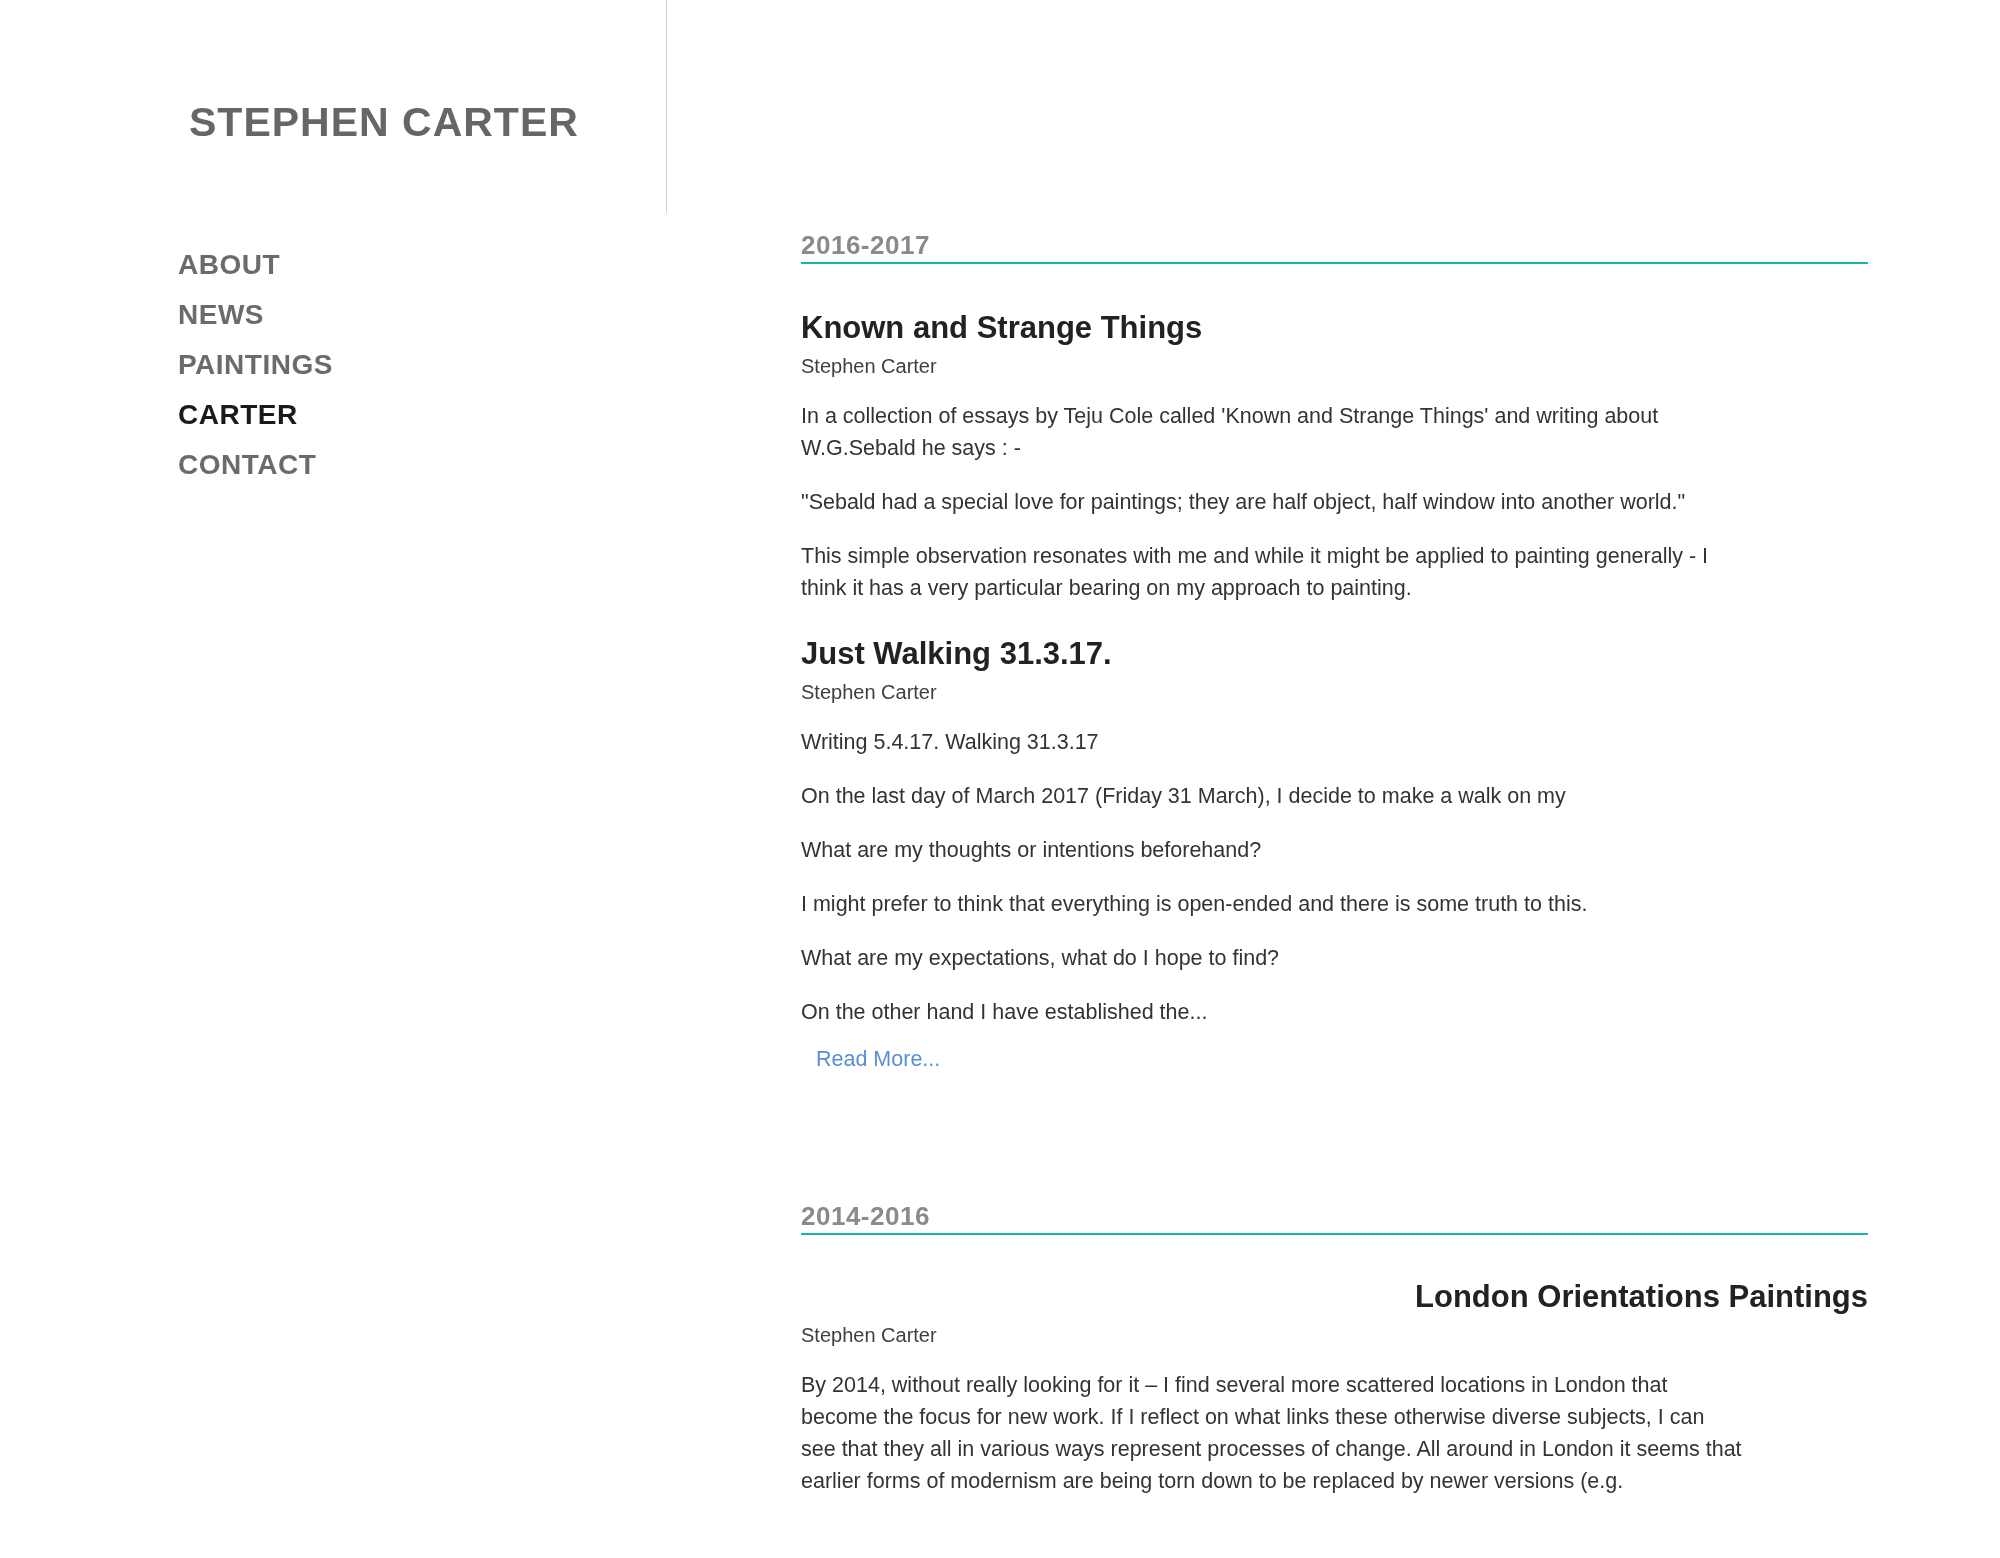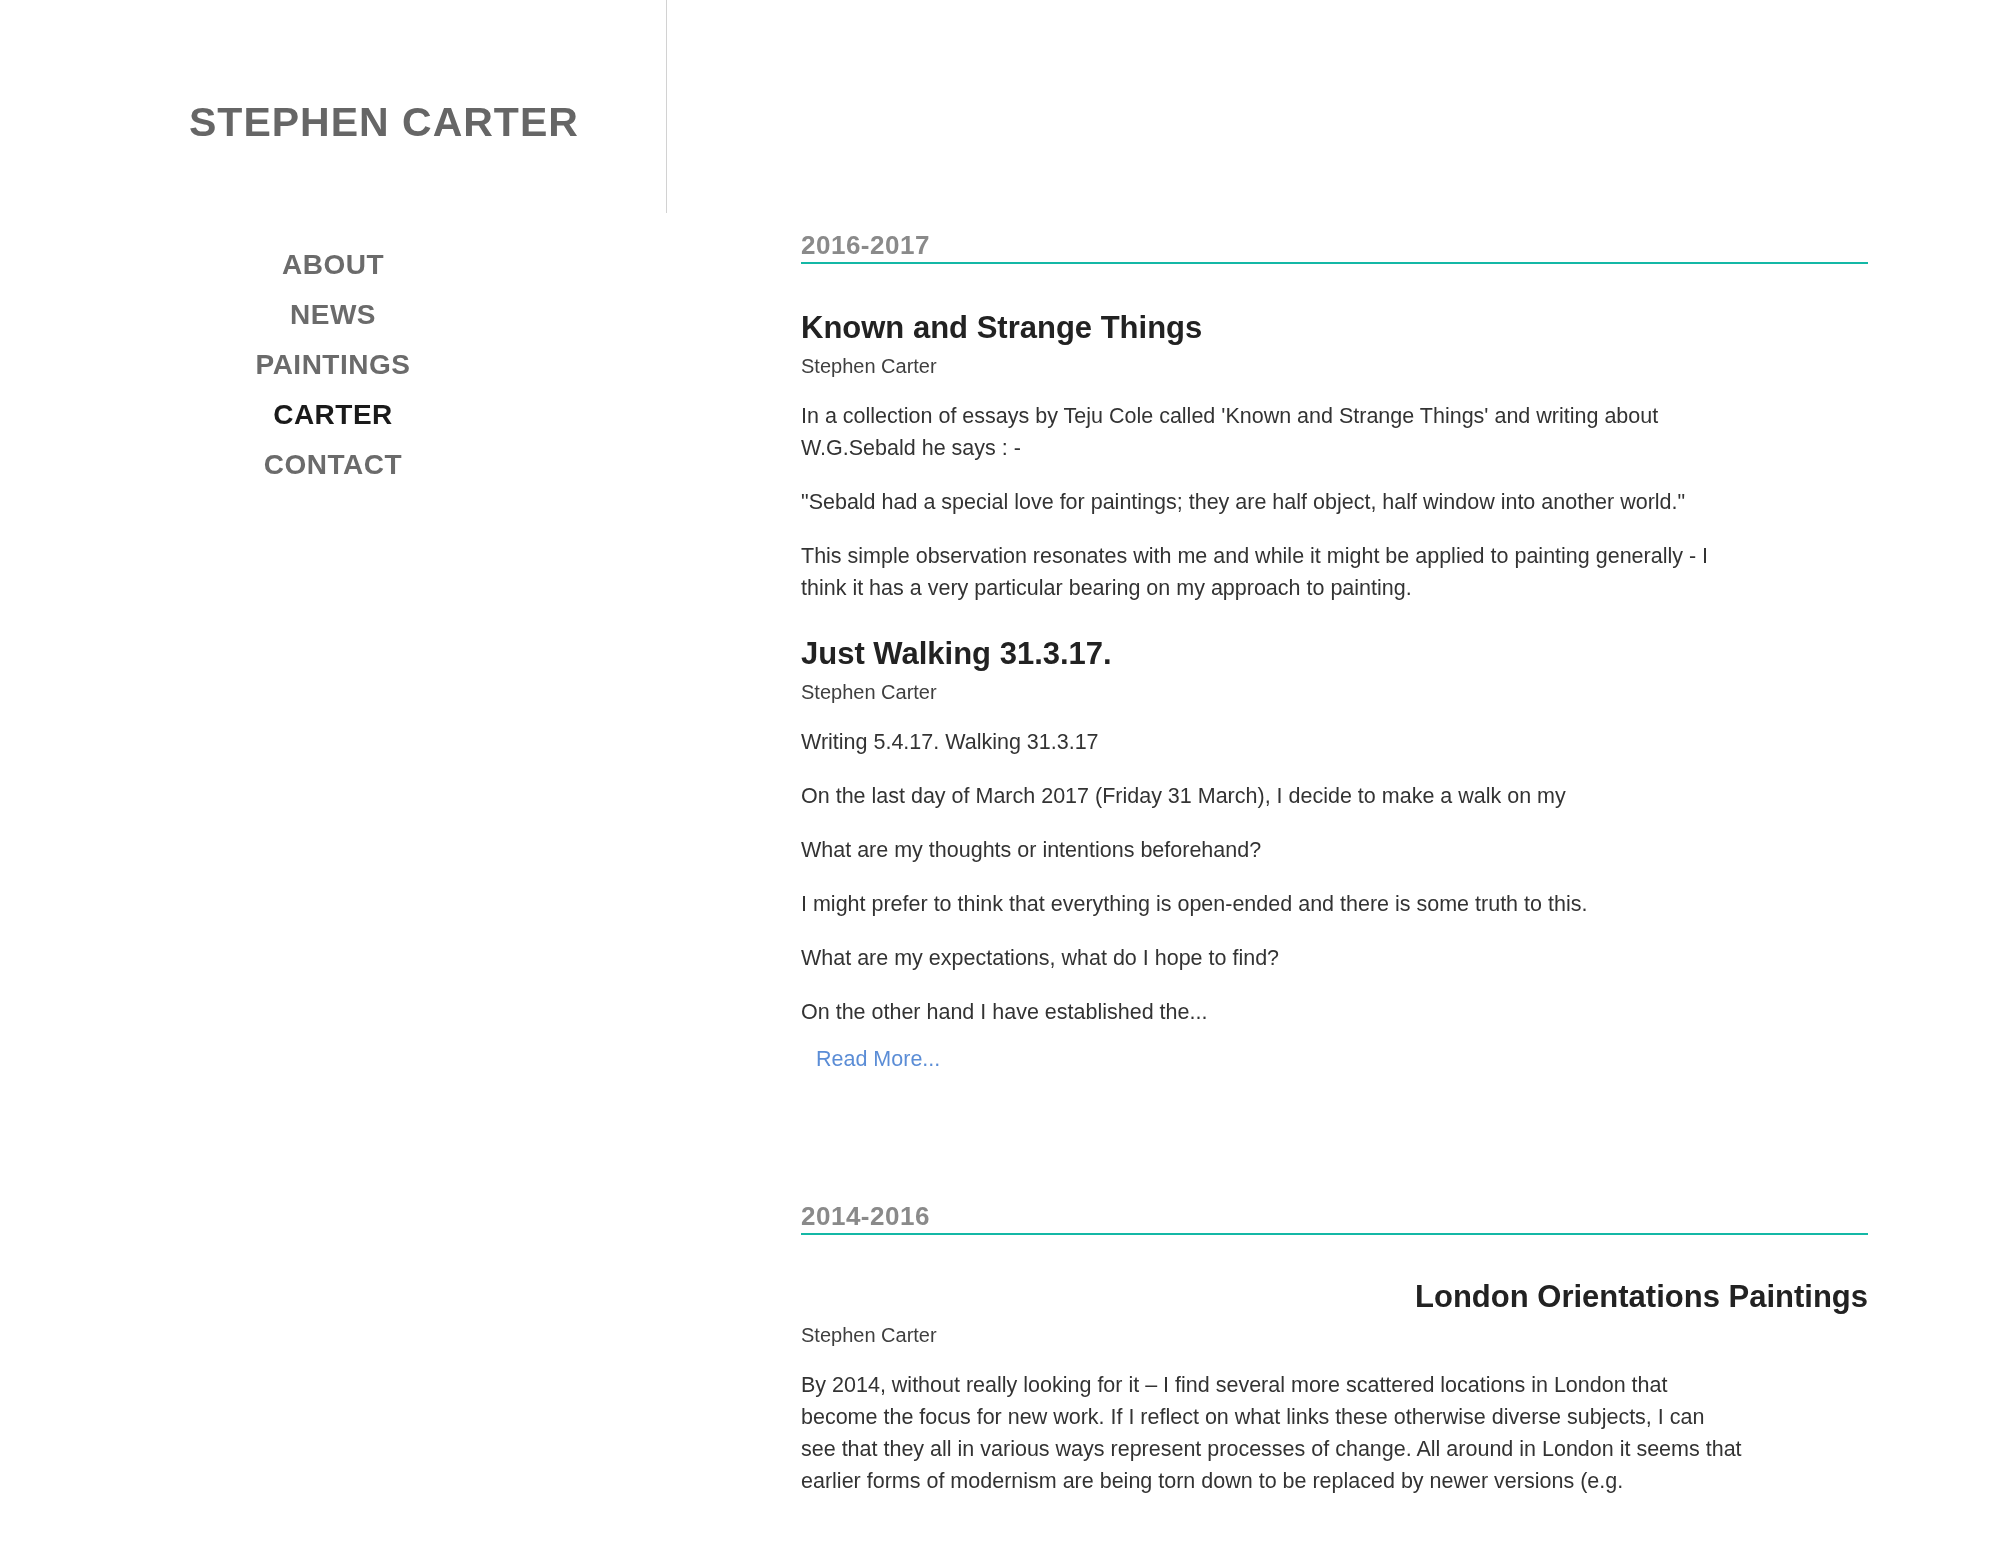--- a/index.html
+++ b/index.html
@@ -28,23 +28,23 @@
     margin: 0;
     font-size: 41px;
     line-height: 44px;
     font-weight: 700;
     letter-spacing: 1px;
     color: #666666;
     cursor: pointer;
   }
   .nav {
     position: absolute;
-    left: 166px; top: 240px;
+    left: 178px; top: 240px;
     width: 334px;
-    text-align: center;
+    text-align: left;
   }
   .nav-item {
     display: block;
     font-size: 28px;
     line-height: 50px;
     font-weight: 700;
     letter-spacing: 0.5px;
     color: #6b6b6b;
     text-decoration: none;
     cursor: pointer;

